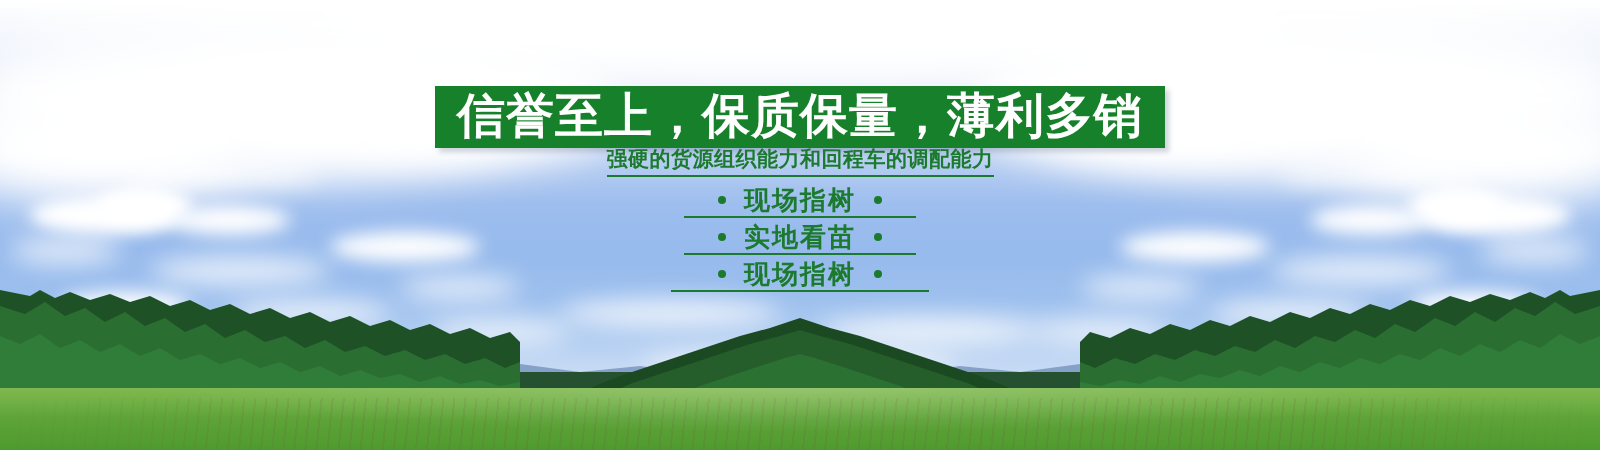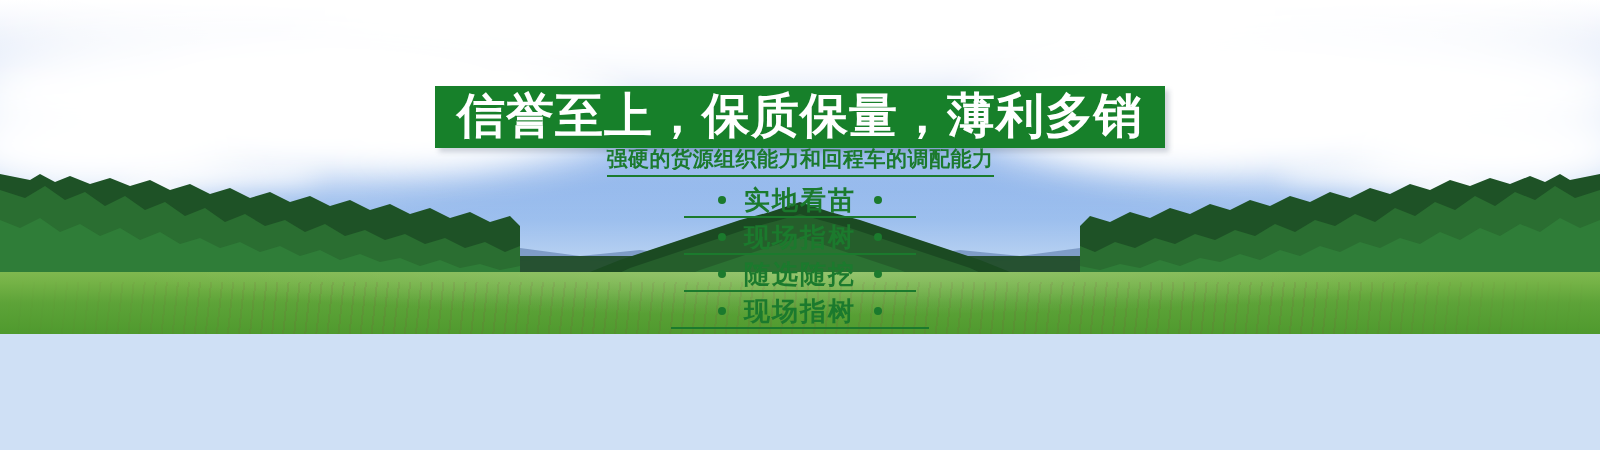--- a/index.html
+++ b/index.html
@@ -2,21 +2,21 @@
 <html lang="zh"><head>
 <meta charset="utf-8">
 <title>Banner</title>
 <style>
   html,body{margin:0;padding:0;}
   body{
     width:1600px;height:450px;overflow:hidden;
     font-family:"Liberation Sans","DejaVu Sans",sans-serif;
     background:#cfe0f5;
   }
-  .banner{position:relative;width:1600px;height:334px;overflow:hidden;}
+  .banner{position:relative;width:1600px;height:450px;overflow:hidden;}
 
   
   .sky{
     position:absolute;inset:0;
     background:
       linear-gradient(to bottom,
         #ffffff 0%,
         #f4f7fd 7%,
         #e2eaf9 16%,
         #cfddf6 26%,
@@ -307,38 +307,32 @@
     </div>
 
     <div class="subtitle-wrap">
       <div class="subtitle">强硬的货源组织能力和回程车的调配能力</div>
     </div>
 
     <div class="features">
 
       <div class="feature">
         <span class="dot"></span>
-        <span class="feature-text">实地看苗</span>
+        <span class="feature-text">现场指树</span>
         <span class="dot"></span>
         <span class="feature-line"></span>
       </div>
 
       <div class="feature">
         <span class="dot"></span>
-        <span class="feature-text">现场指树</span>
+        <span class="feature-text">实地看苗</span>
         <span class="dot"></span>
         <span class="feature-line"></span>
       </div>
 
-      <div class="feature">
-        <span class="dot"></span>
-        <span class="feature-text">随选随挖</span>
-        <span class="dot"></span>
-        <span class="feature-line"></span>
-      </div>
 
 
       <div class="feature wide">
         <span class="dot"></span>
         <span class="feature-text">现场指树</span>
         <span class="dot"></span>
         <span class="feature-line"></span>
       </div>
 
     </div>

